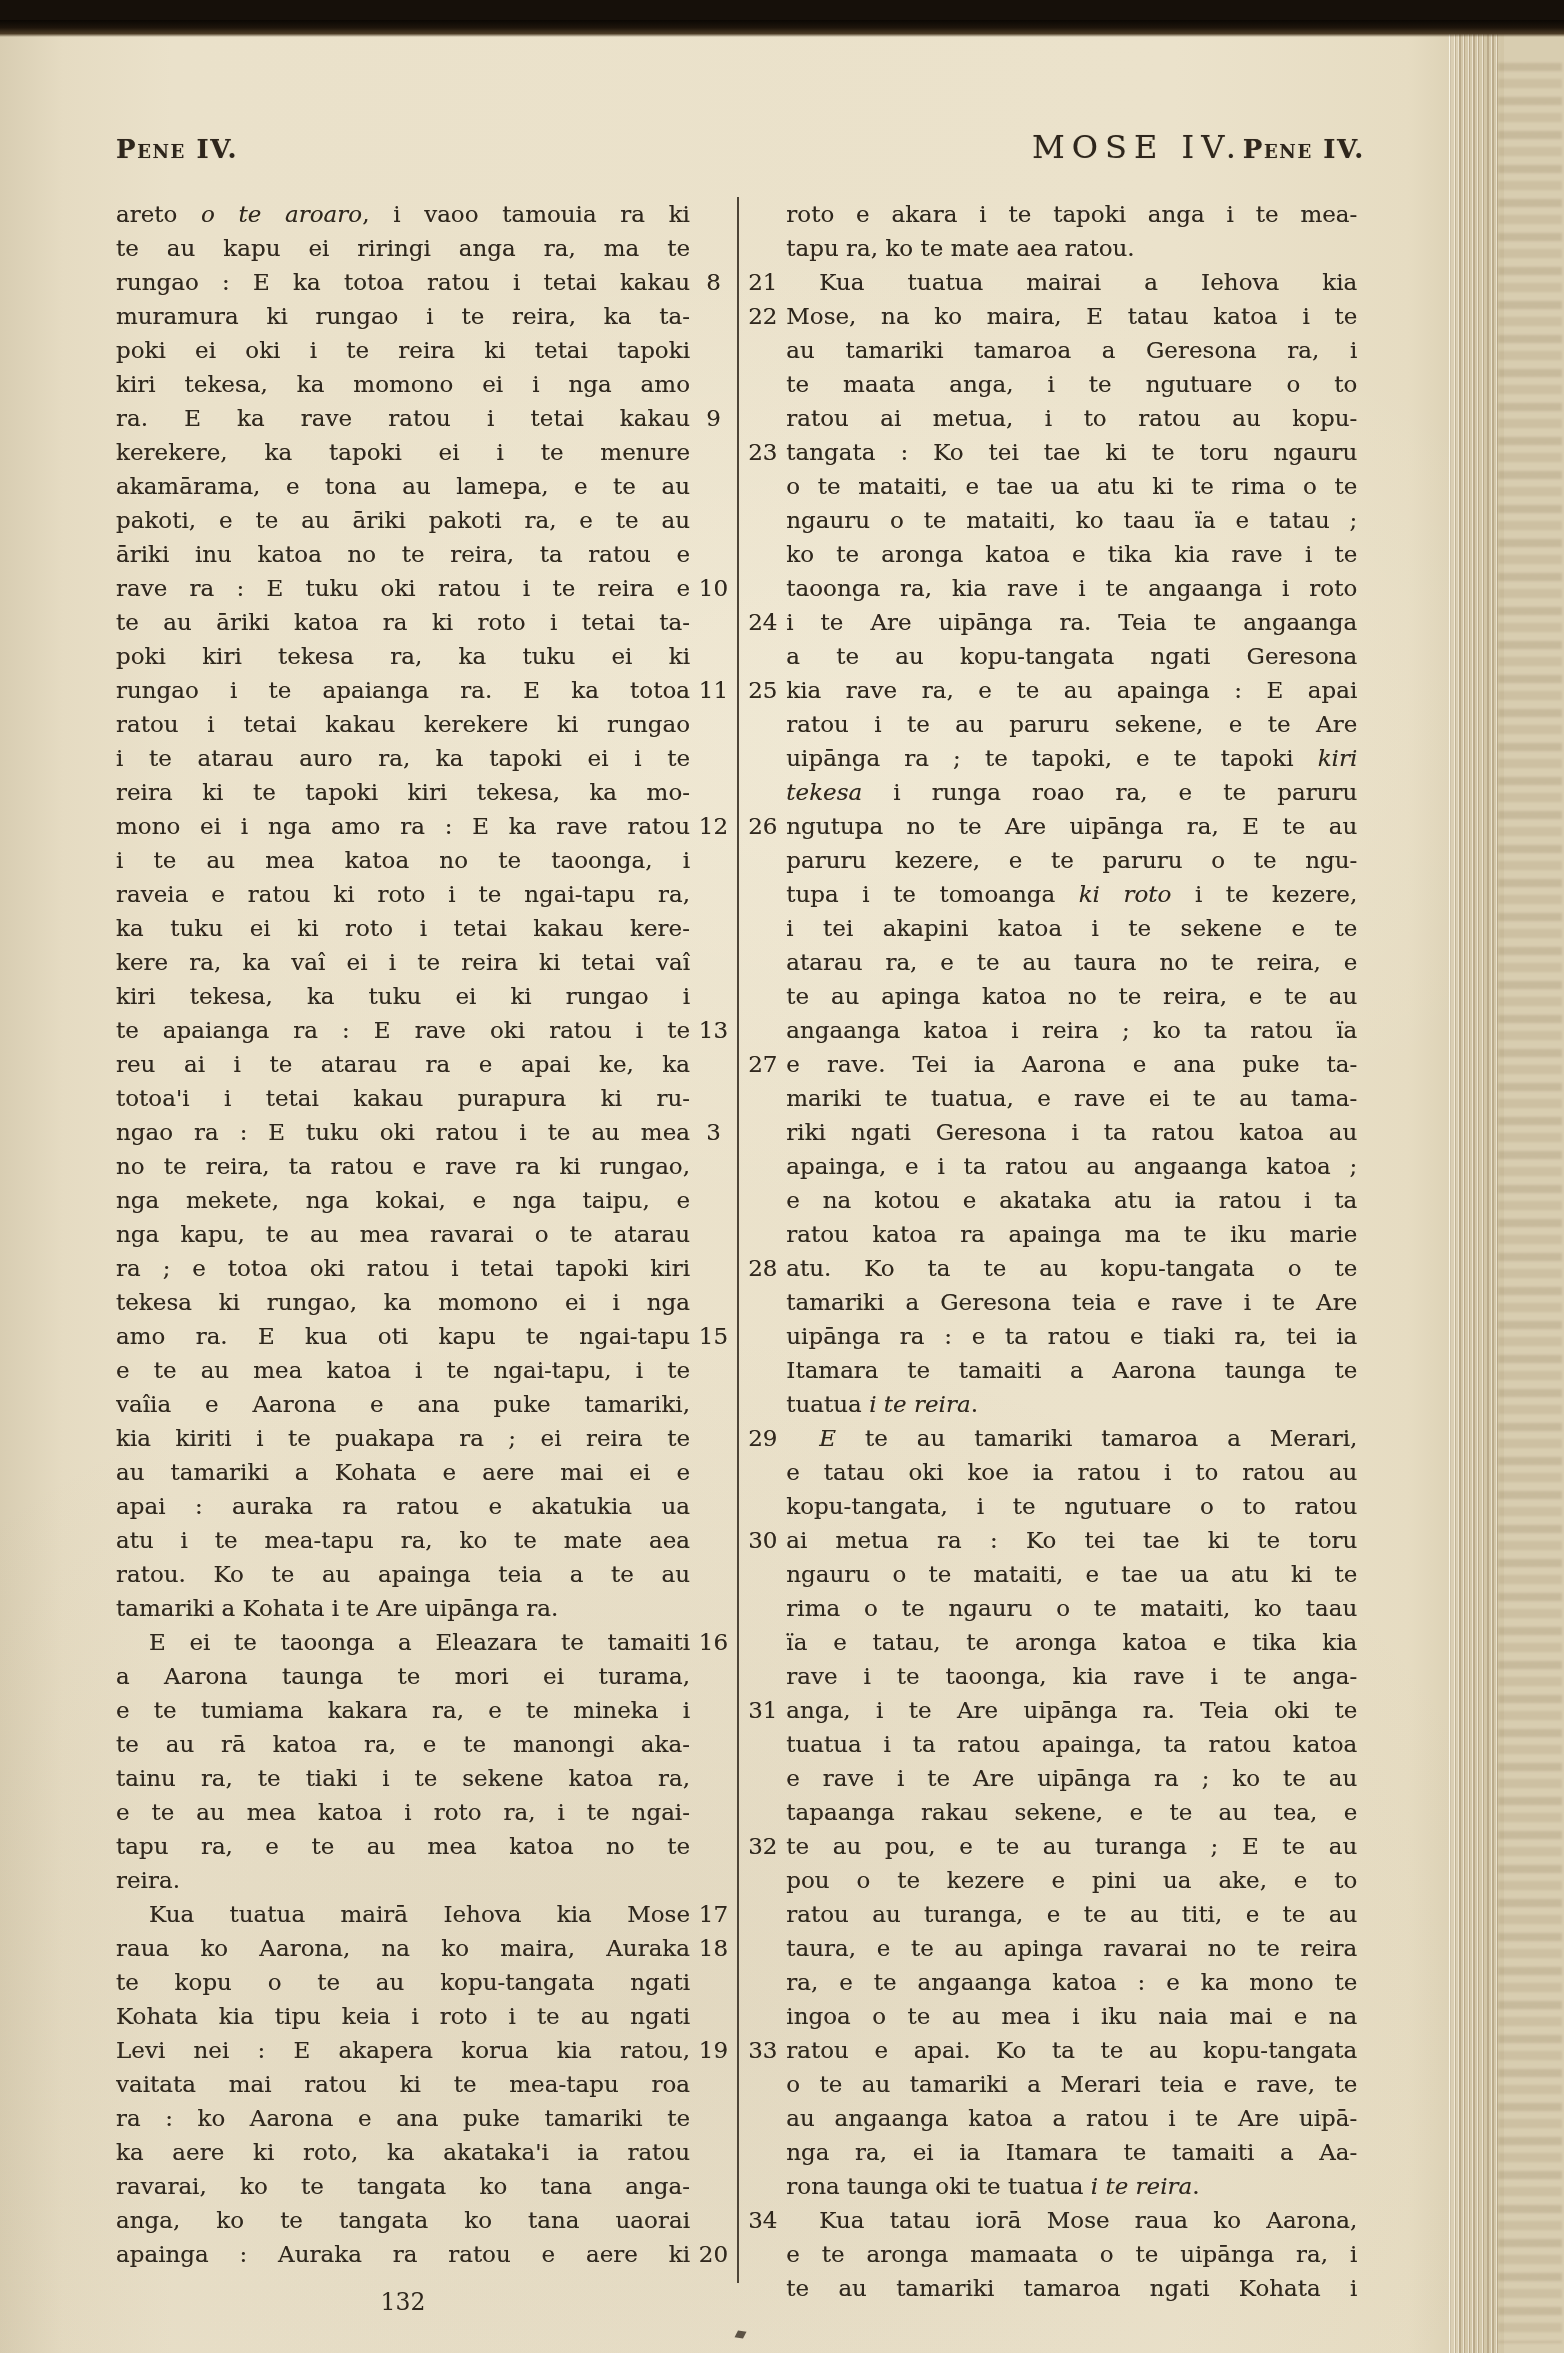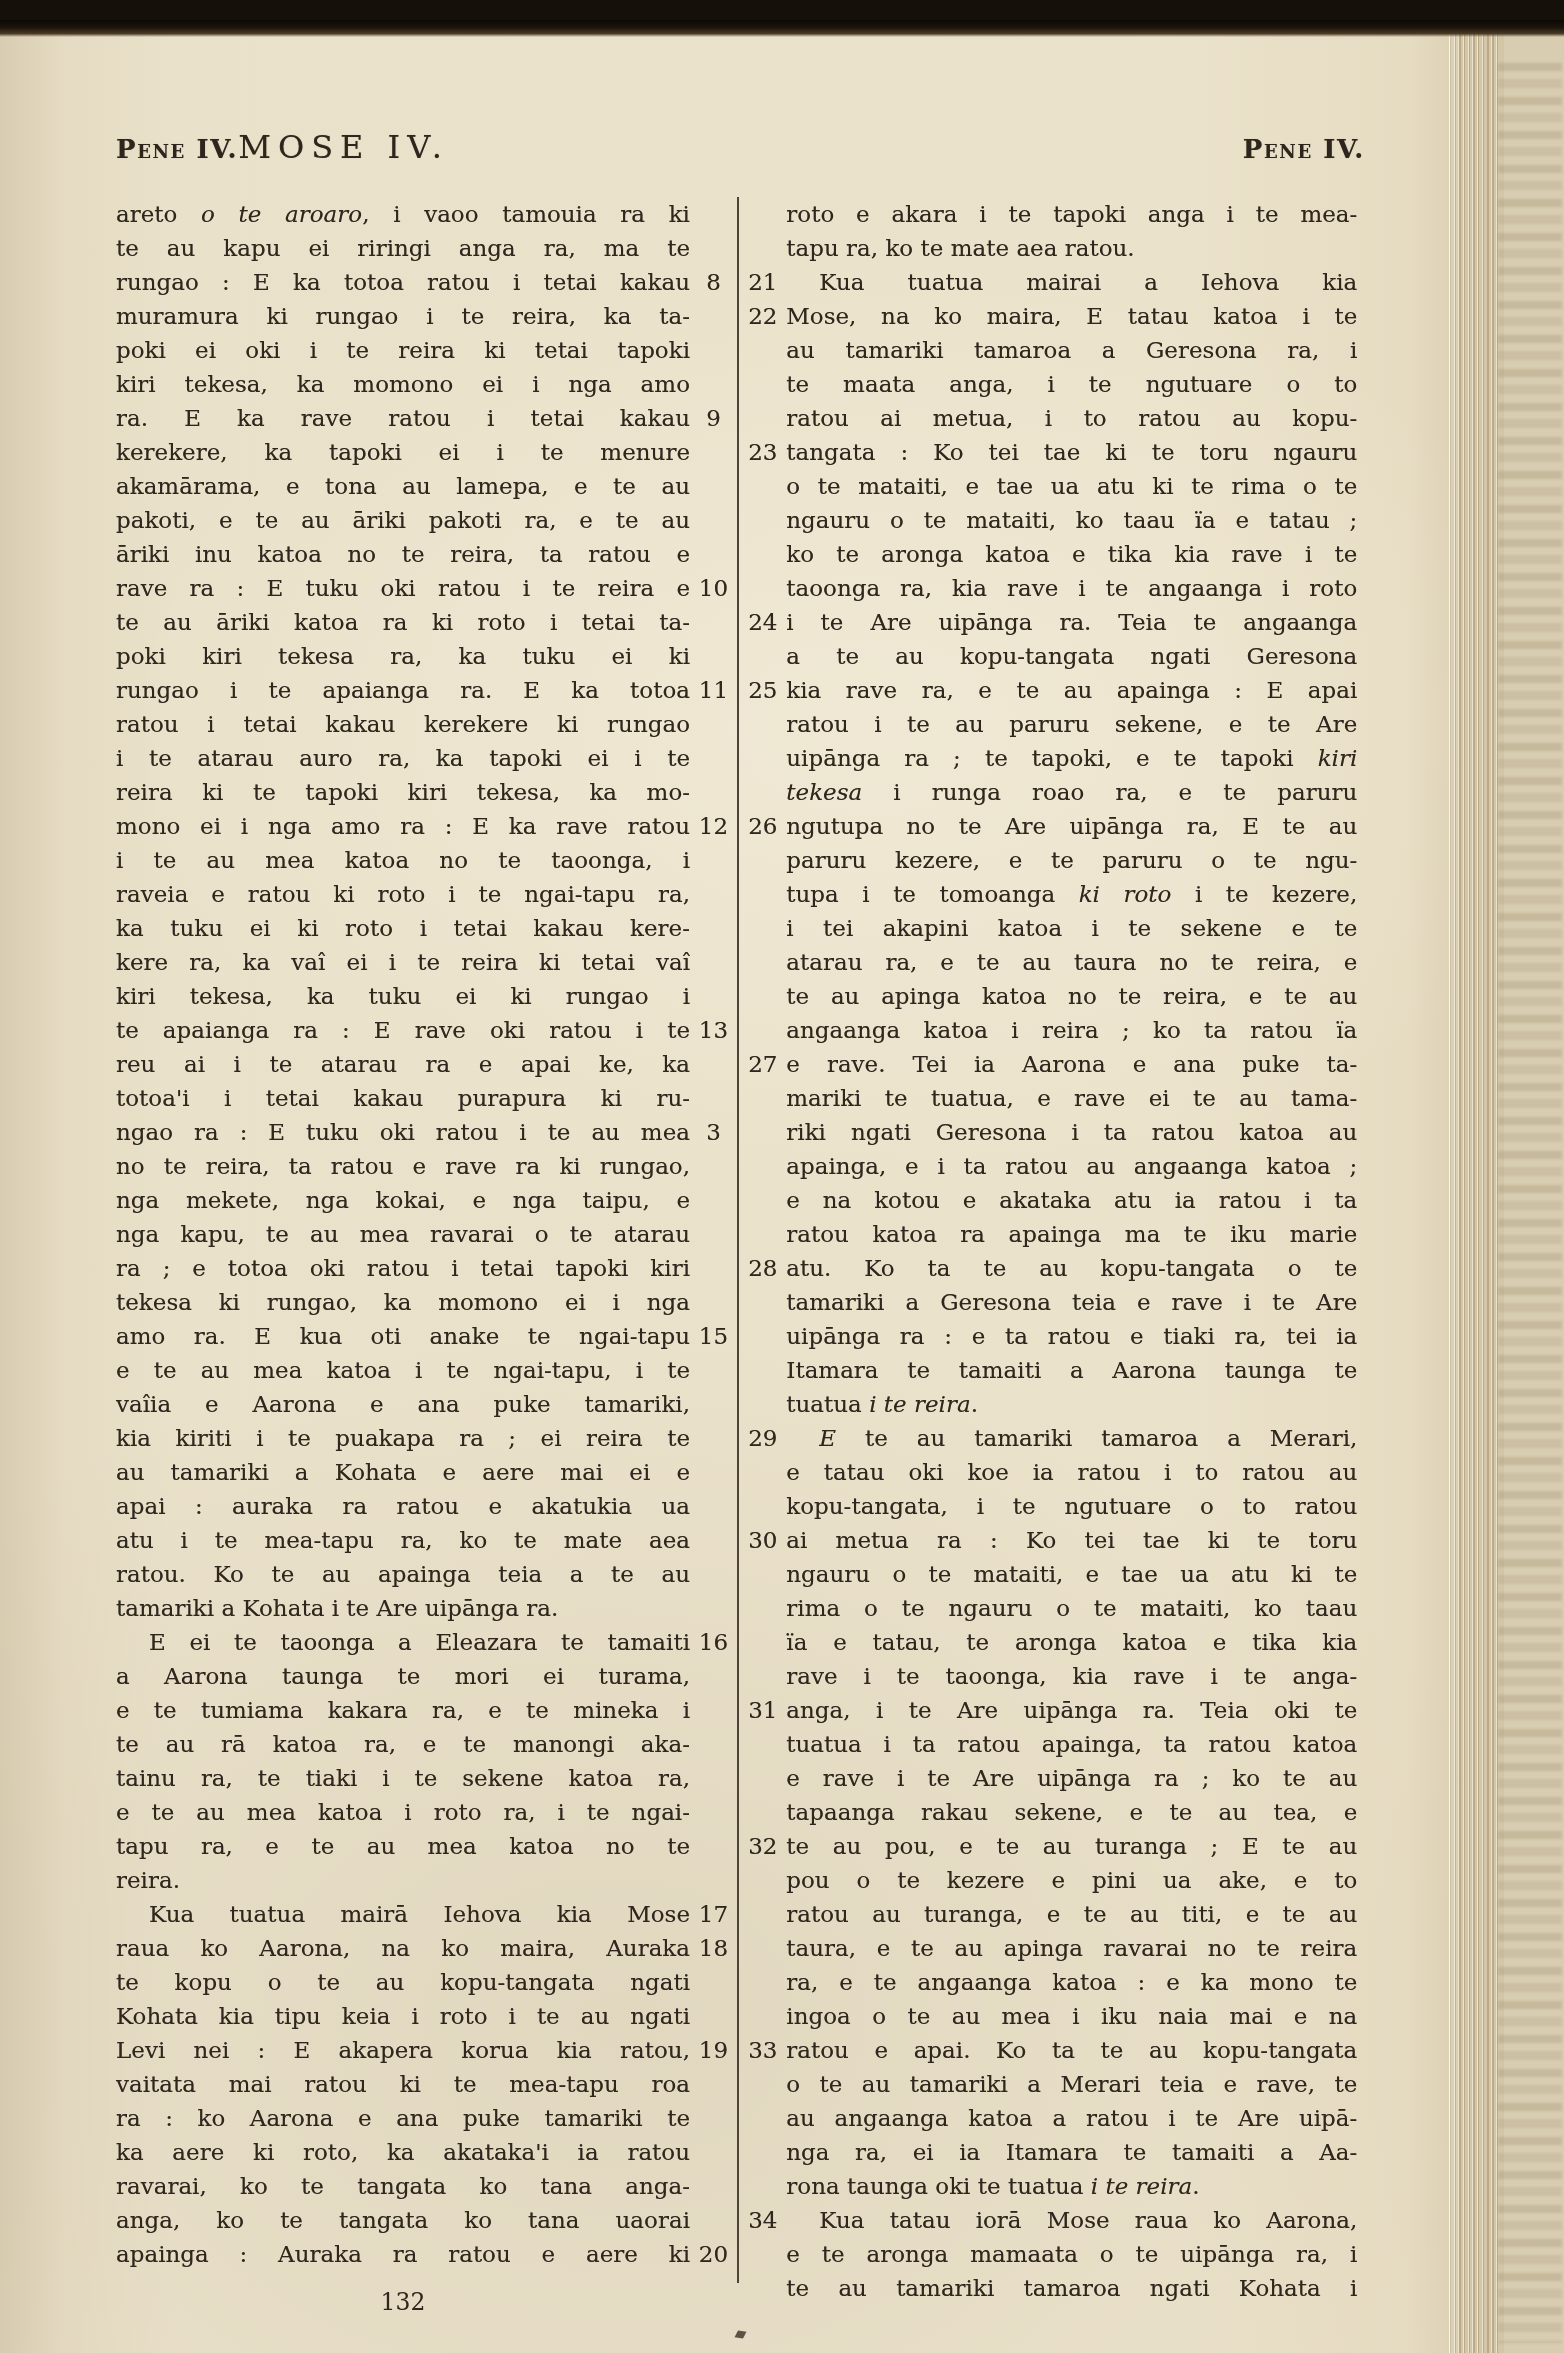--- a/index.html
+++ b/index.html
@@ -49,21 +49,21 @@
   }
   .header {
     position:absolute; left:116px; top:108px; width:1249px;
     display:flex; align-items:baseline; color:#2e261c;
   }
   .h-side {
     font-size:26px; font-variant:small-caps; letter-spacing:1.6px; font-weight:600;
     text-shadow:0 0 0.8px rgba(46,38,28,0.35);
   }
   .h-center {
-    flex:1; text-align:left; font-size:32px; letter-spacing:7px; font-weight:500;
+    flex:1; text-align:right; font-size:32px; letter-spacing:7px; font-weight:500;
     text-shadow:0 0 0.8px rgba(46,38,28,0.35);
   }
   .text-block {
     position:absolute; left:116px; top:177px; width:1249px;
     display:flex; color:#2f271d; font-size:23px;
     text-shadow:0 0 0.5px rgba(47,39,30,0.45);
   }
   .col { flex:0 0 auto; }
   .col-left  { width:621px; }
   .col-right { width:618px; }
@@ -226,21 +226,21 @@
         </div>
         <div class="line">
           <span class="t">ra ; e totoa oki ratou i tetai tapoki kiri</span>
           <span class="n"></span>
         </div>
         <div class="line">
           <span class="t">tekesa ki rungao, ka momono ei i nga</span>
           <span class="n"></span>
         </div>
         <div class="line">
-          <span class="t">amo ra.  E kua oti anake te ngai-tapu</span>
+          <span class="t">amo ra.  E kua oti kapu te ngai-tapu</span>
           <span class="n">15</span>
         </div>
         <div class="line">
           <span class="t">e te au mea katoa i te ngai-tapu, i te</span>
           <span class="n"></span>
         </div>
         <div class="line">
           <span class="t">vaîia e Aarona e ana puke tamariki,</span>
           <span class="n"></span>
         </div>

